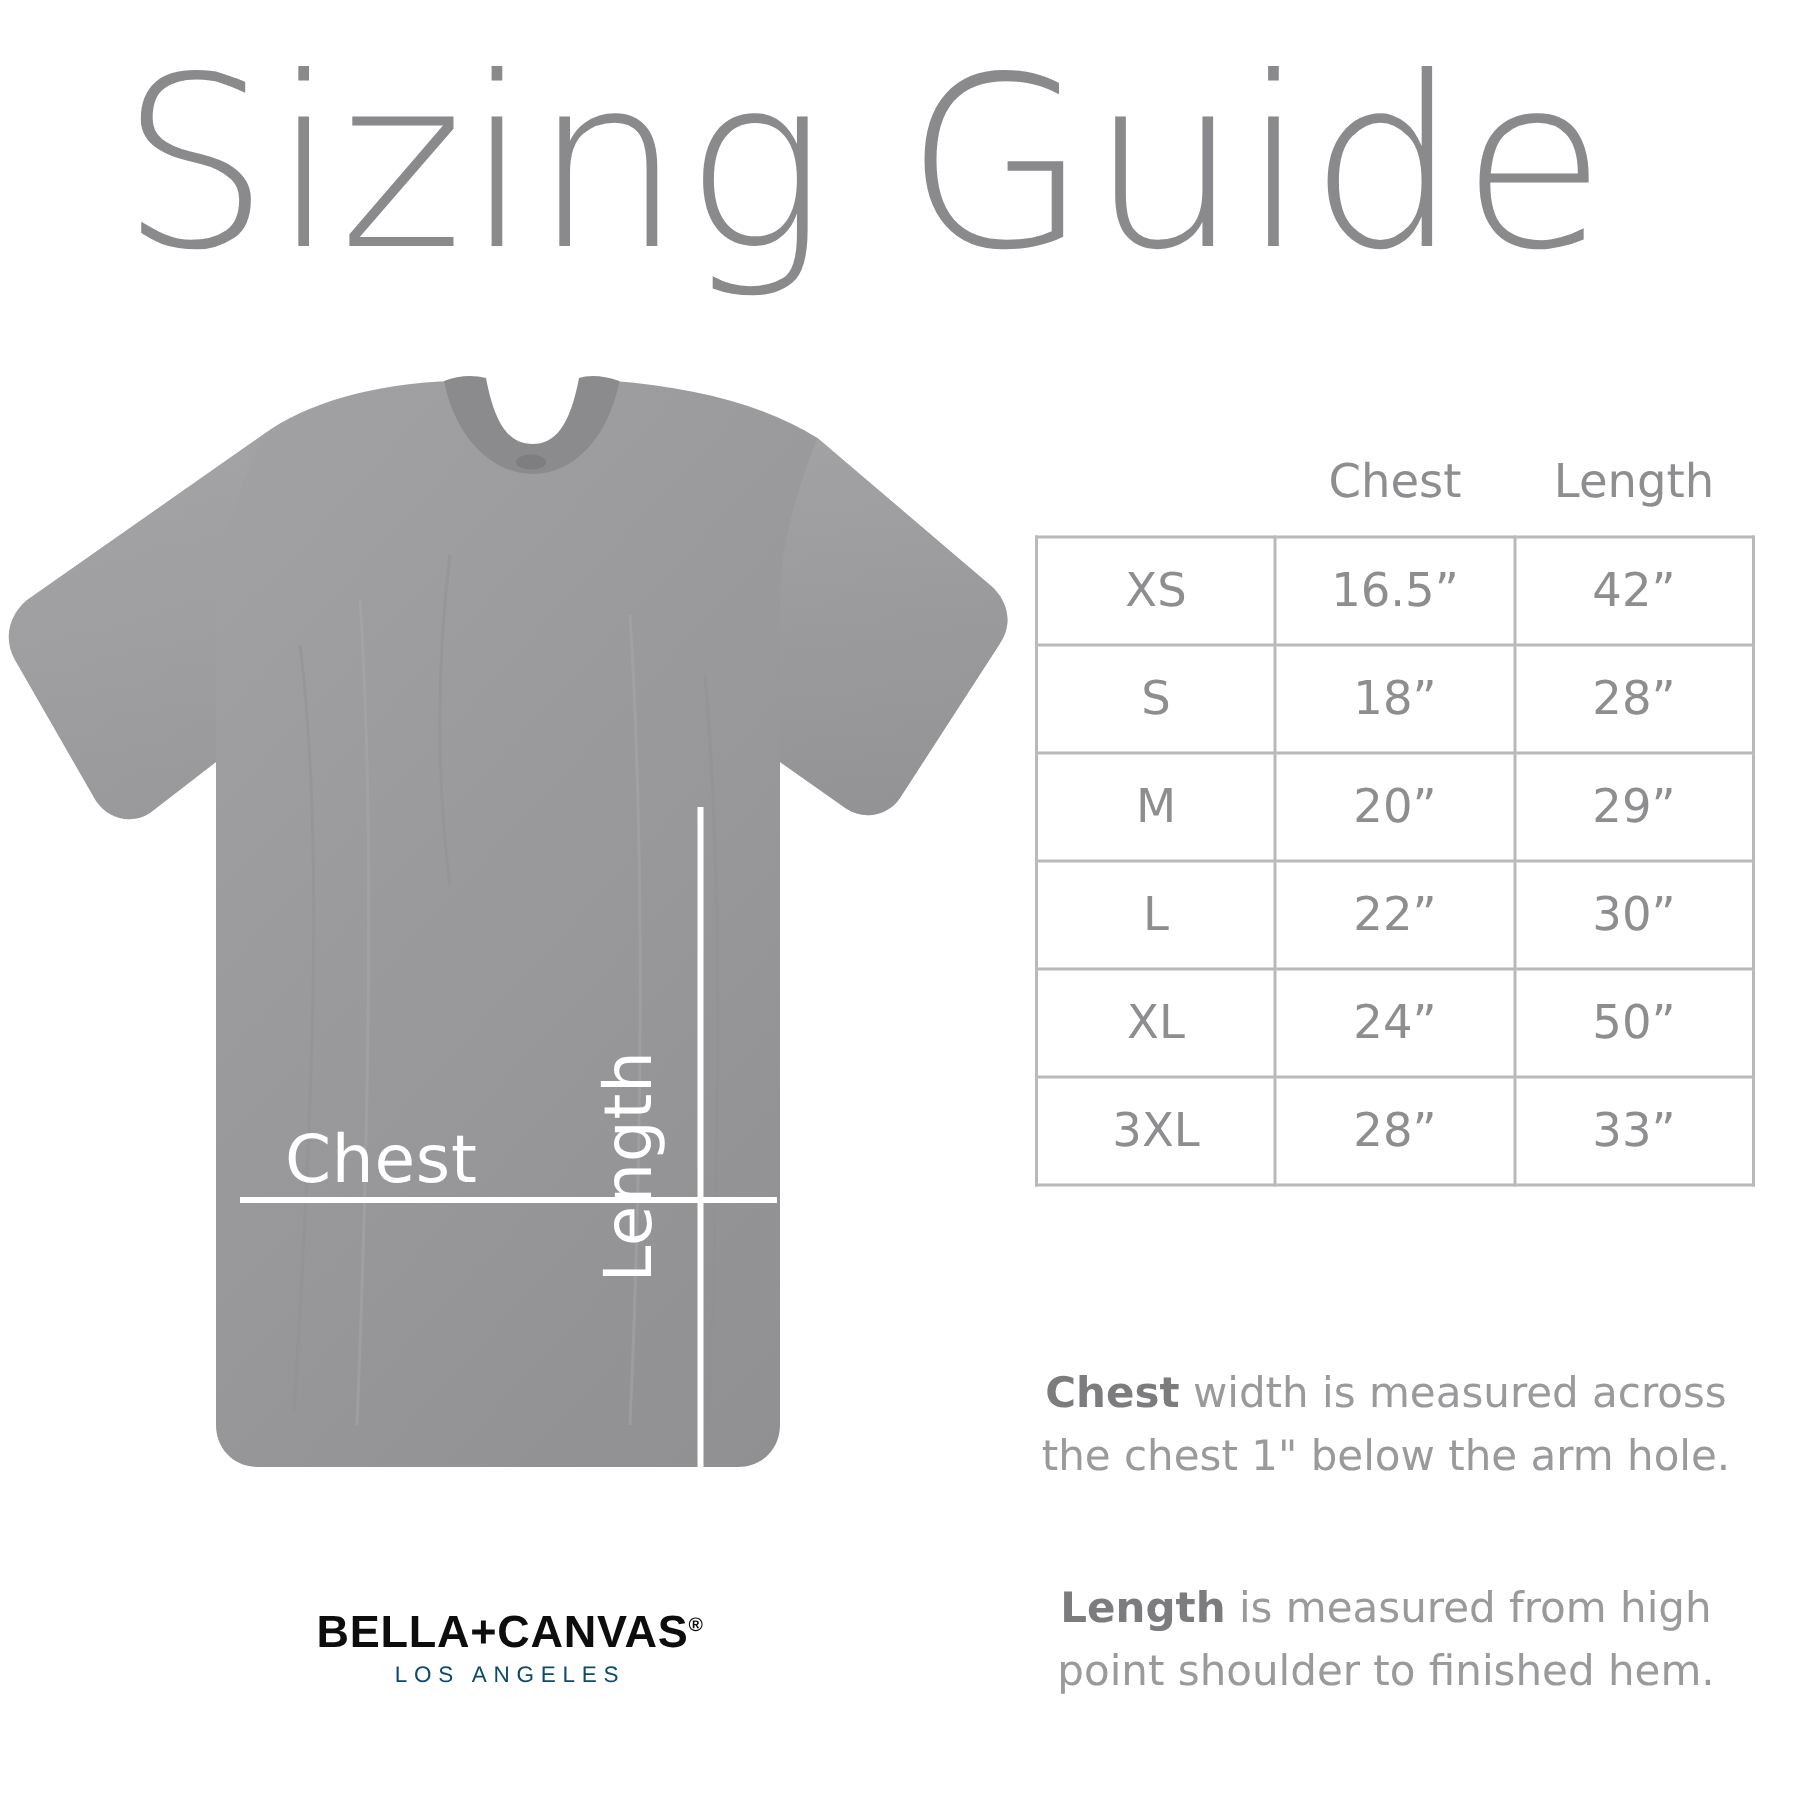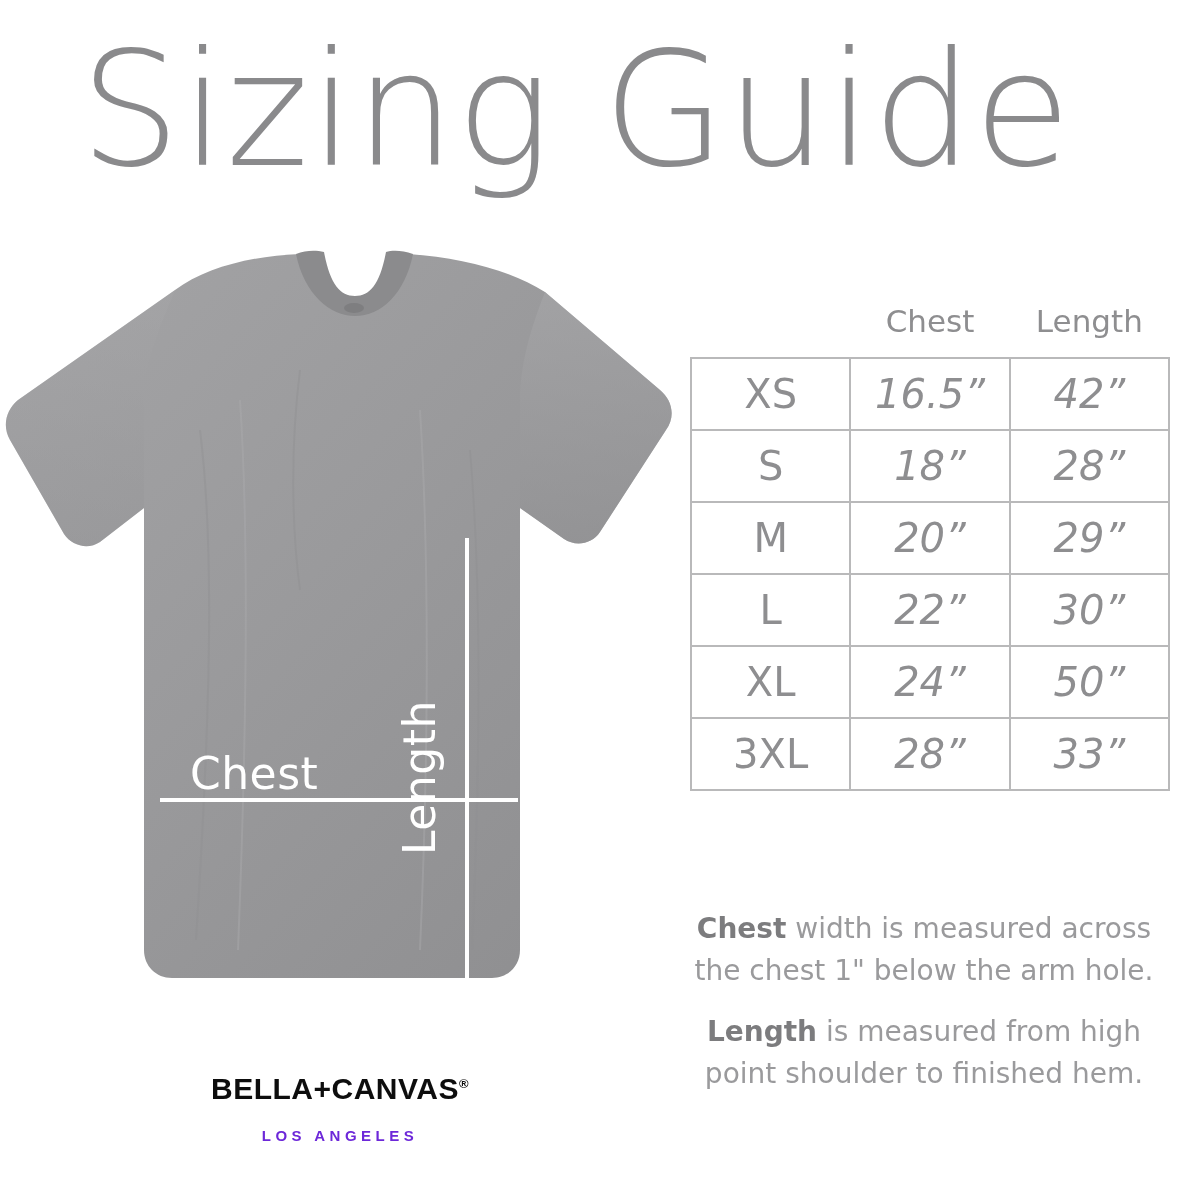--- a/index.html
+++ b/index.html
@@ -103,26 +103,26 @@
     font-size: 30px;
     letter-spacing: 0.5px;
     color: #0d0d0d;
     white-space: nowrap;
   }
   .brand-name sup {
     font-size: 13px;
     vertical-align: super;
   }
   .brand-sub {
-    margin-top: 21px;
+    margin-top: 2px;
     font-family: "Liberation Sans", sans-serif;
-    font-weight: 700;
+    font-weight: 400;
     font-size: 15px;
     letter-spacing: 4.5px;
-    color: #6d28d9;
+    color: #0c4a6e;
     white-space: nowrap;
   }
 
   
   .table-wrap {
     position: absolute;
     left: 690px;
     top: 290px;
     width: 480px;
   }
@@ -141,29 +141,28 @@
   table.size-table thead th {
     border: none;
     font-size: 31px;
     height: 60px;
     padding-bottom: 6px;
     font-weight: 400;
   }
   table.size-table tbody td {
     border: 2px solid #b9b9ba;
     height: 68px;
-    font-size: 40px;
+    font-size: 31px;
     margin-left: 26px;
   }
   table.size-table tbody td.size-col {
     width: 116px;
   }
   table.size-table tbody td.val-col {
     width: 182px;
-    font-style: italic;
   }
 
   
   .notes {
     position: absolute;
     left: 680px;
     top: 908px;
     width: 488px;
   }
   .note {
@@ -171,21 +170,21 @@
     font-family: "DejaVu Sans", sans-serif;
     font-size: 28px;
     line-height: 42px;
     text-align: center;
   }
   .note b {
     color: #7c7c7e;
     font-weight: 700;
   }
   .note + .note {
-    margin-top: 19px;
+    margin-top: 59px;
   }
 </style>
 </head>
 <body>
 
 <div class="title">Sizing Guide</div>
 
 <div class="shirt-area">
   <svg class="shirt-svg" width="690" height="790" viewBox="0 0 690 790">
     <defs>

